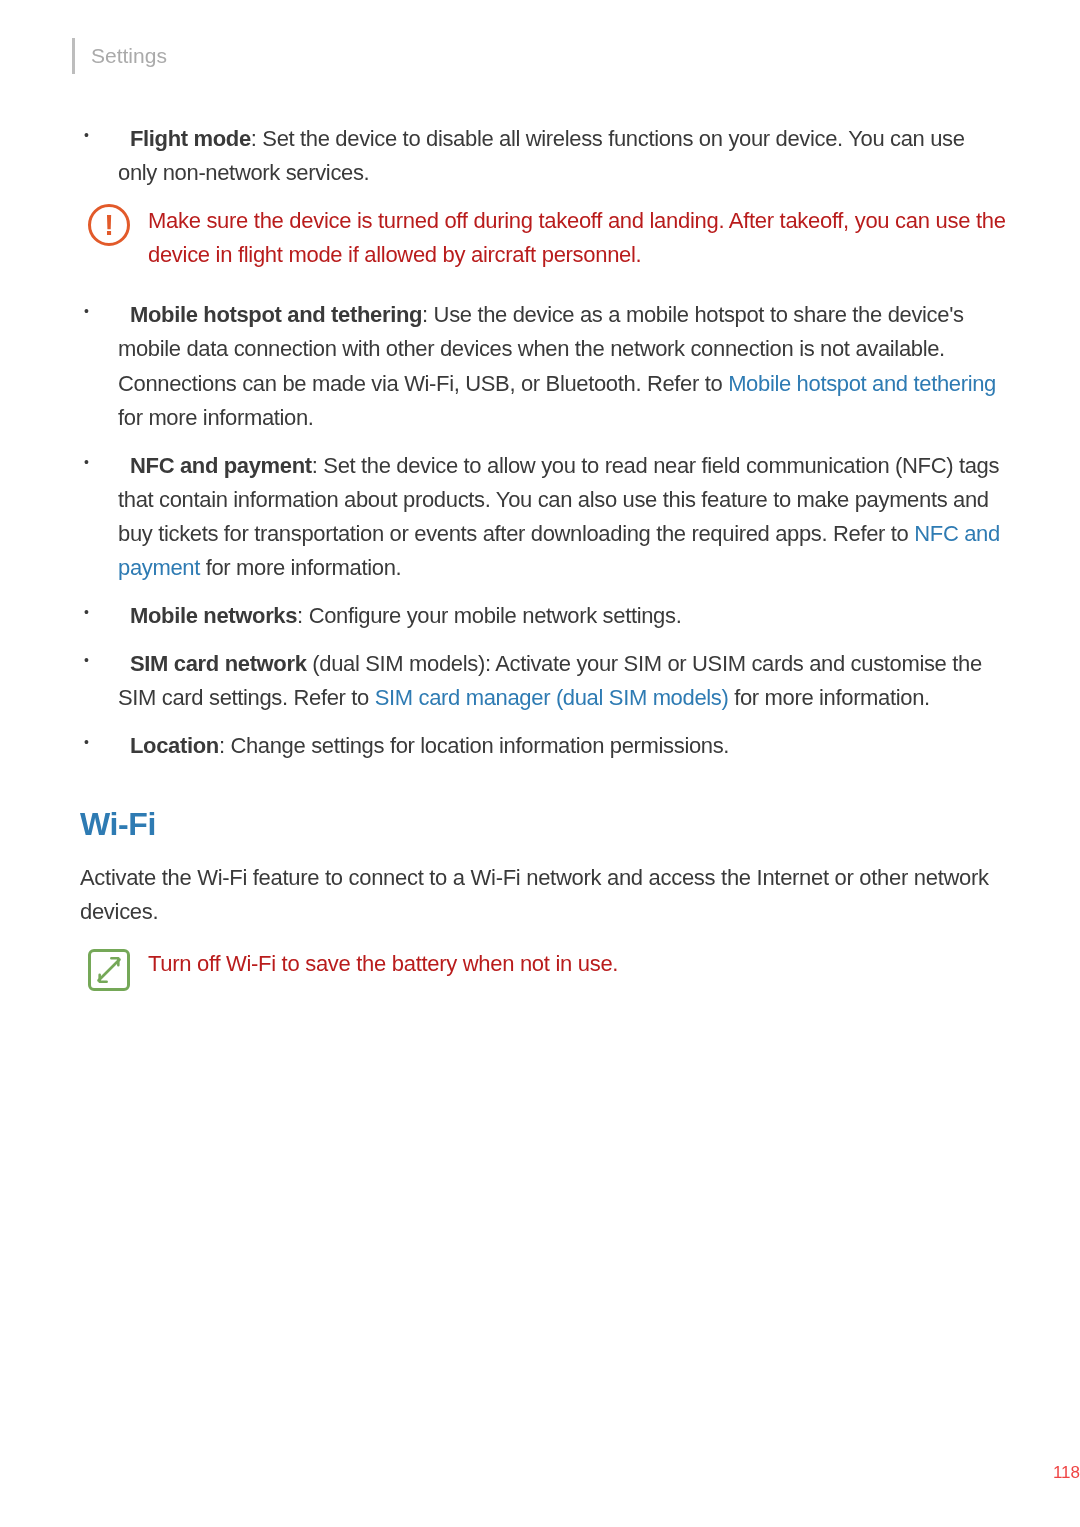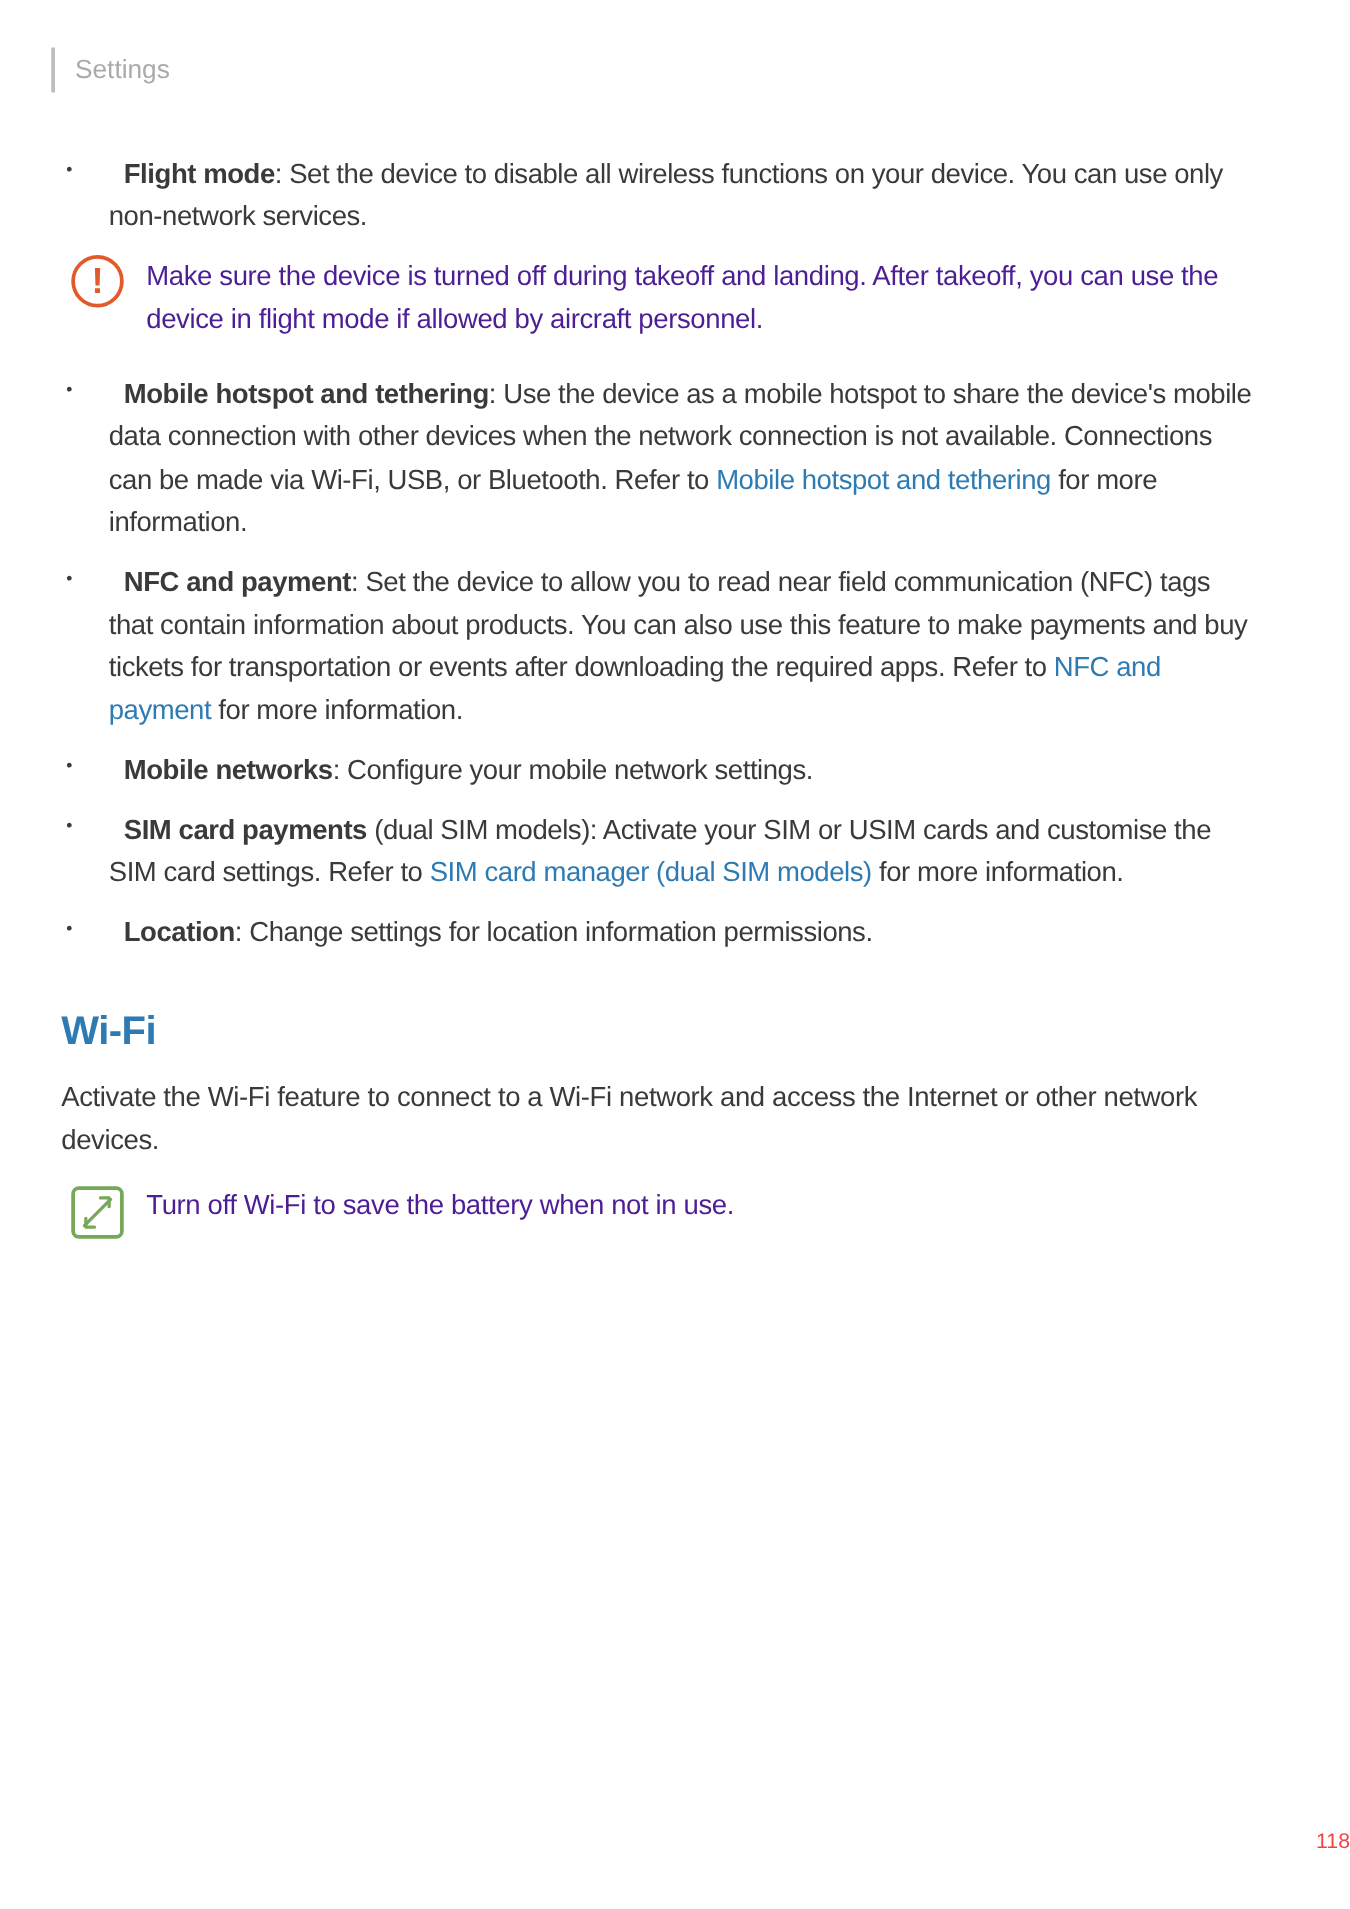--- a/index.html
+++ b/index.html
@@ -9,21 +9,21 @@
     }
     body {
       width: 1080px;
       height: 1527px;
       background: #ffffff;
       font-family: "Segoe UI", Arial, sans-serif;
       position: relative;
       color: #3a3a3a;
     }
     .page {
-      padding: 38px 72px 40px 41px;
+      padding: 38px 72px 40px 72px;
       position: relative;
       height: 100%;
     }
     .header {
       display: flex;
       align-items: center;
       gap: 16px;
       margin-bottom: 48px;
     }
     .header-bar {
@@ -98,21 +98,21 @@
       margin-top: 2px;
       position: relative;
     }
     .callout-icon-note svg {
       width: 28px;
       height: 28px;
     }
     .callout-text {
       font-size: 22px;
       line-height: 1.55;
-      color: #4c1d95;
+      color: #b91c1c;
       letter-spacing: -0.3px;
     }
     .link {
       color: #2e7bb3;
       text-decoration: none;
     }
     .section-heading {
       color: #2e7bb3;
       font-size: 32px;
       font-weight: 700;
@@ -162,21 +162,21 @@
       <li class="bullet-item">
         <span class="bold">Mobile hotspot and tethering</span><span>: Use the device as a mobile hotspot to share the device's mobile data connection with other devices when the network connection is not available. Connections can be made via Wi-Fi, USB, or Bluetooth. Refer to </span><a href="#" class="link">Mobile hotspot and tethering</a><span> for more information.</span>
       </li>
       <li class="bullet-item">
         <span class="bold">NFC and payment</span><span>: Set the device to allow you to read near field communication (NFC) tags that contain information about products. You can also use this feature to make payments and buy tickets for transportation or events after downloading the required apps. Refer to </span><a href="#" class="link">NFC and payment</a><span> for more information.</span>
       </li>
       <li class="bullet-item">
         <span class="bold">Mobile networks</span><span>: Configure your mobile network settings.</span>
       </li>
       <li class="bullet-item">
-        <span class="bold">SIM card payments</span><span> (dual SIM models): Activate your SIM or USIM cards and customise the SIM card settings. Refer to </span><a href="#" class="link">SIM card manager (dual SIM models)</a><span> for more information.</span>
+        <span class="bold">SIM card network</span><span> (dual SIM models): Activate your SIM or USIM cards and customise the SIM card settings. Refer to </span><a href="#" class="link">SIM card manager (dual SIM models)</a><span> for more information.</span>
       </li>
       <li class="bullet-item">
         <span class="bold">Location</span><span>: Change settings for location information permissions.</span>
       </li>
     </ul>
 
     <h2 class="section-heading">Wi-Fi</h2>
 
     <p class="body-text">Activate the Wi-Fi feature to connect to a Wi-Fi network and access the Internet or other network devices.</p>
 

